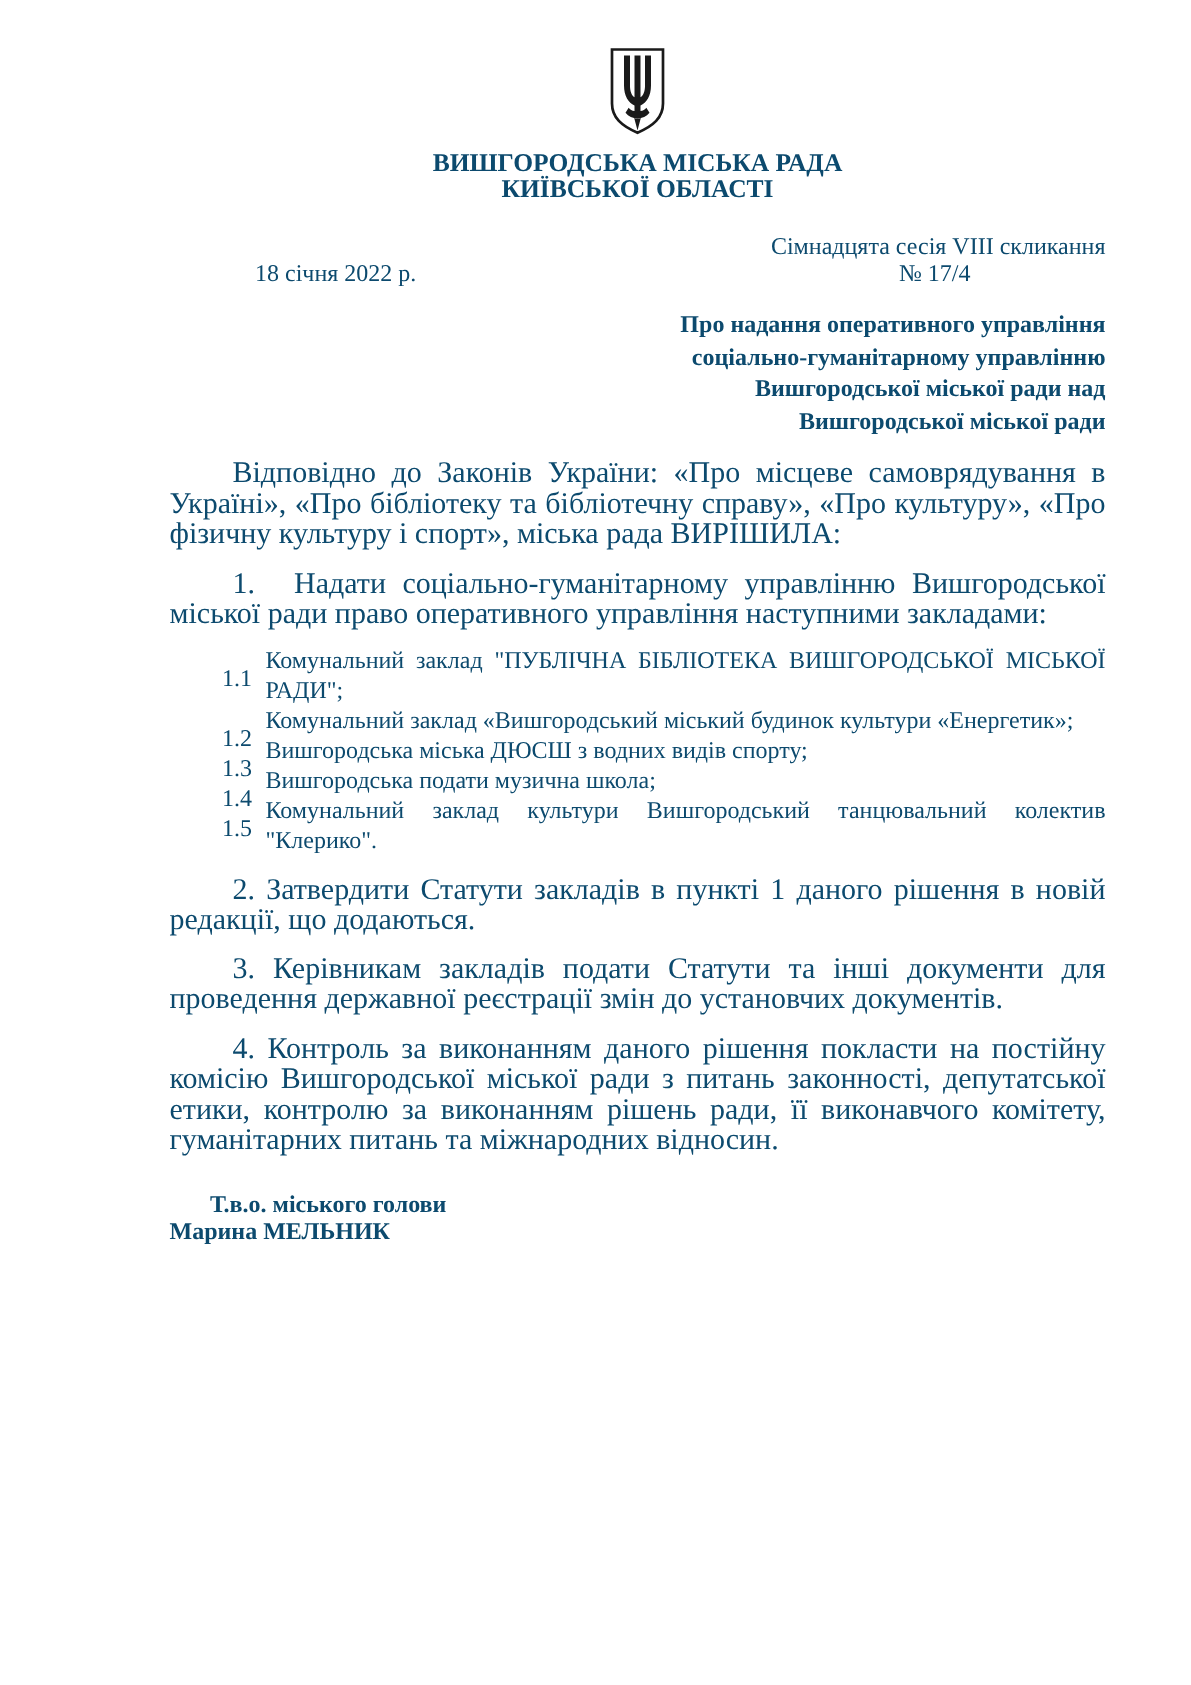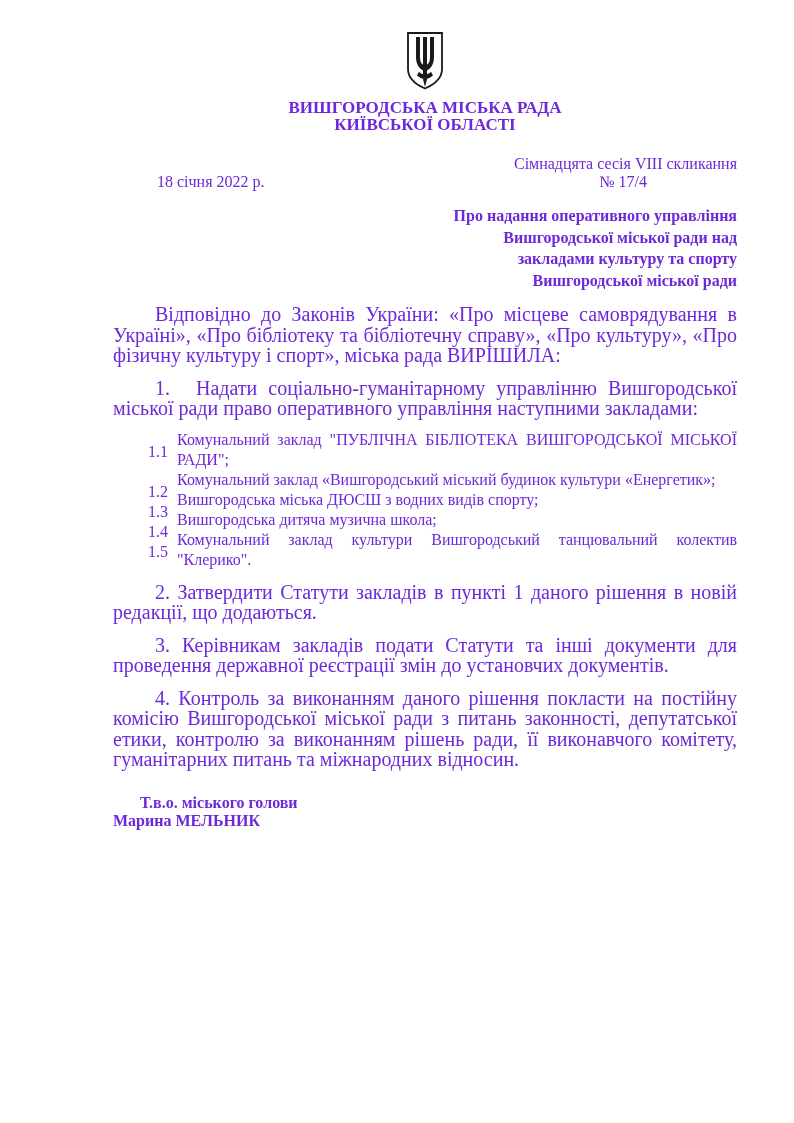--- a/index.html
+++ b/index.html
@@ -3,32 +3,32 @@
 <meta charset="utf-8">
 <style>
   html, body { margin: 0; padding: 0; background: #ffffff; }
   .page {
     width: 794px;
     height: 1123px;
     box-sizing: border-box;
     position: relative;
     margin: 0 auto;
     background: #ffffff;
-    color: #6d28d9;
+    color: #0c4a6e;
     font-family: "Liberation Serif", "DejaVu Serif", serif;
     padding: 31px 57px 0 113px;
     overflow: hidden;
   }
   .emblem-wrap { text-align: center; margin-bottom: 4px; }
   .emblem { display: inline-block; vertical-align: top; }
   .org-name { text-align: center; font-weight: bold; font-size: 17px; line-height: 17px; }
   .session-line { text-align: right; font-size: 16px; line-height: 16px; margin-top: 23px; }
   .doc-type { text-align: center; font-weight: bold; font-size: 17px; line-height: 17px; margin-top: 39px; letter-spacing: 1px; }
   .meta-row { display: flex; justify-content: space-between; font-size: 16px; line-height: 18px; margin-top: 1px; }
-  .meta-date { margin-left: 44px; }
+  .meta-date { margin-left: 57px; }
   .meta-number { margin-right: 90px; }
   .subject-block { font-weight: bold; font-size: 16px; line-height: 21.5px; margin: 14px 0 0 42px; text-align: right; }
   .para { font-size: 20px; line-height: 20.5px; text-align: justify; text-indent: 42px; margin: 0; }
   .gap { margin-top: 12px; }
   .num-tab { display: inline-block; width: 26px; }
   .sublist { margin-top: 11px; }
   .sub-item { font-size: 16px; line-height: 20px; text-align: justify; margin-left: 64px; position: relative; }
   .sub-num { position: absolute; left: -29px; top: 12px; }
   .sig-row { display: flex; justify-content: space-between; font-weight: bold; font-size: 16px; line-height: 18px; margin-top: 24px; flex-direction: column; }
   .sig-position { margin-left: 27px; }
@@ -56,22 +56,22 @@
   <div class="session-line">Сімнадцята сесія VIII скликання</div>
 
 
   <div class="meta-row">
     <span class="meta-date">18 січня 2022 р.</span>
     <span class="meta-number">№ 17/4</span>
   </div>
 
   <div class="subject-block">
     <div>Про надання оперативного управління</div>
+    <div>соціально-гуманітарному управлінню</div>
     <div>Вишгородської міської ради над</div>
-    <div>закладами культуру та спорту</div>
     <div>Вишгородської міської ради</div>
   </div>
 
   <p class="para gap" style="margin-top:13px;">Відповідно до Законів України: «Про місцеве самоврядування в Україні», «Про бібліотеку та бібліотечну справу», «Про культуру», «Про фізичну культуру і спорт», міська рада ВИРІШИЛА:</p>
 
   <p class="para gap"><span>1.</span><span class="num-tab"></span><span>Надати соціально-гуманітарному управлінню Вишгородської міської ради право оперативного управління наступними закладами:</span></p>
 
   <div class="sublist">
     <div class="sub-item">
       <span class="sub-num">1.1</span>
@@ -80,21 +80,21 @@
     <div class="sub-item">
       <span class="sub-num">1.2</span>
       <span>Комунальний заклад «Вишгородський міський будинок культури «Енергетик»;</span>
     </div>
     <div class="sub-item">
       <span class="sub-num">1.3</span>
       <span>Вишгородська міська ДЮСШ з водних видів спорту;</span>
     </div>
     <div class="sub-item">
       <span class="sub-num">1.4</span>
-      <span>Вишгородська дитяча музична школа;</span>
+      <span>Вишгородська подати музична школа;</span>
     </div>
     <div class="sub-item">
       <span class="sub-num">1.5</span>
       <span>Комунальний заклад культури Вишгородський танцювальний колектив "Клерико".</span>
     </div>
   </div>
 
   <p class="para gap">2. Затвердити Статути закладів в пункті 1 даного рішення в новій редакції, що додаються.</p>
 
   <p class="para gap">3. Керівникам закладів подати Статути та інші документи для проведення державної реєстрації змін до установчих документів.</p>

